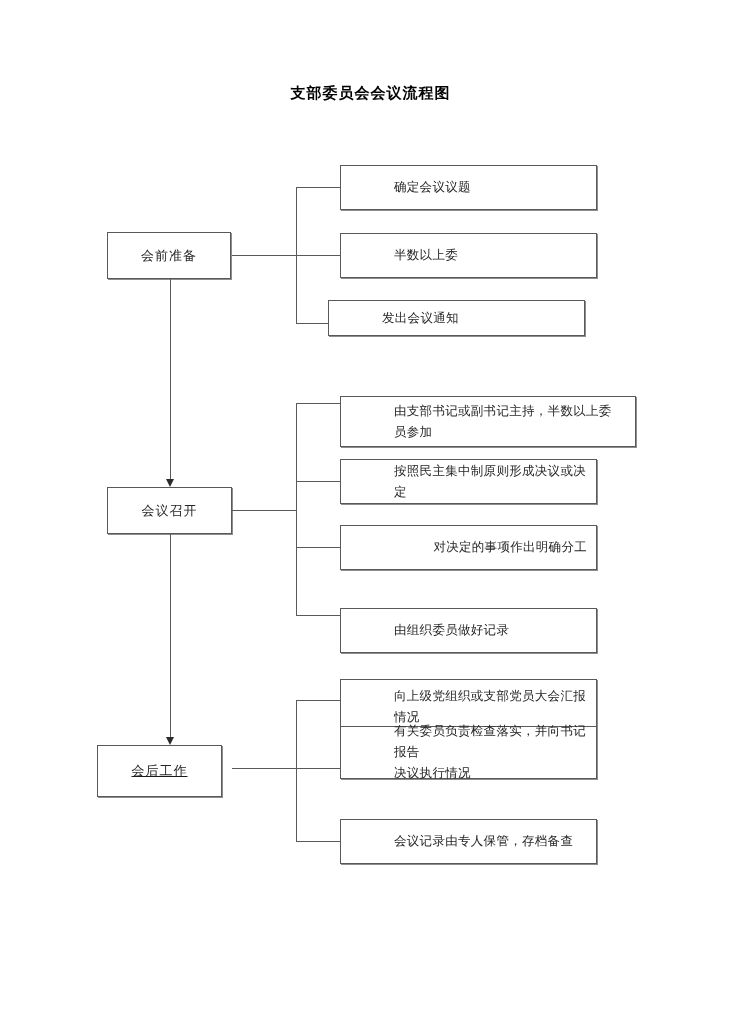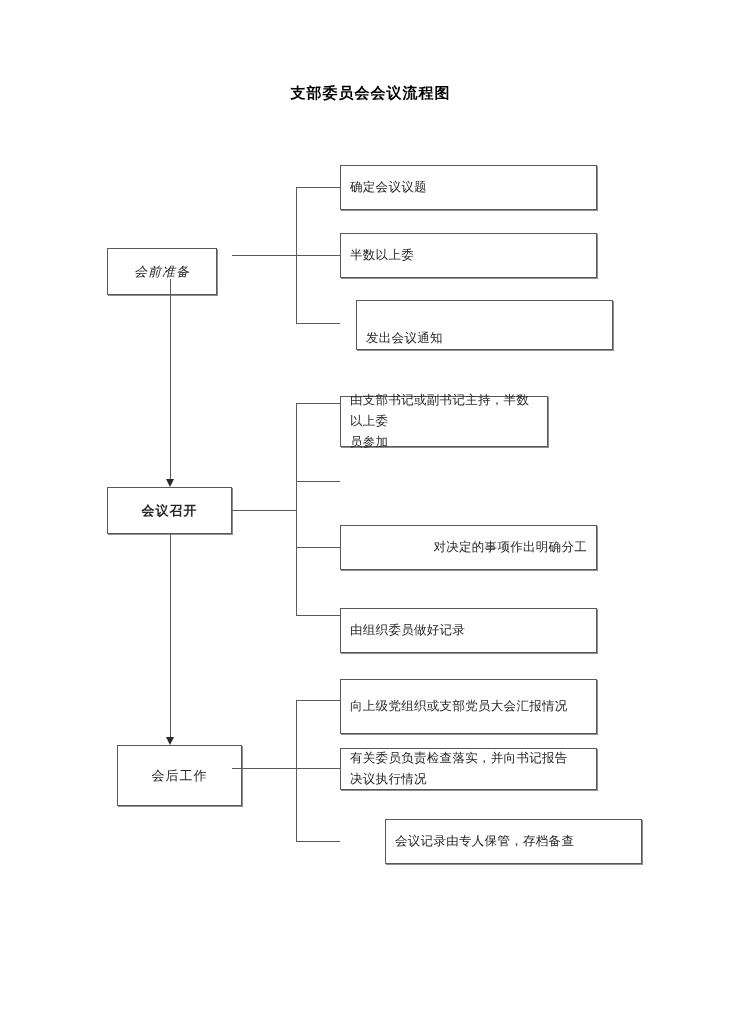--- a/index.html
+++ b/index.html
@@ -47,20 +47,21 @@
     justify-content: center;
     text-align: center;
   }
   .node-stage .node-label {
     font-size: 13px;
     letter-spacing: 1px;
     color: #262626;
   }
   .node-task {
     justify-content: flex-start;
+    padding-left: 44px;
   }
   .node-task .node-label {
     font-size: 12.5px;
     line-height: 21px;
     padding: 0 9px;
     color: #262626;
     letter-spacing: 0.3px;
     white-space: pre-line;
   }
 
@@ -89,82 +90,85 @@
     border-top: 8px solid #2b2b2b;
   }
 </style>
 </head>
 <body>
 
 <div id="page">
 
   <div id="chart-title">支部委员会会议流程图</div>
 
-  <div class="node node-stage" style="left:107px; top:248px; width:110px; height:47px;font-style:italic;">
+  <div class="node node-stage" style="left:107px; top:232px; width:124px; height:47px;">
     <span class="node-label">会前准备</span>
   </div>
 
   <div class="line-h" style="left:232px; top:255px; width:64px;"></div>
   <div class="line-v" style="left:296px; top:187px; height:136px;"></div>
   <div class="line-h" style="left:296px; top:187px; width:44px;"></div>
   <div class="line-h" style="left:296px; top:255px; width:44px;"></div>
   <div class="line-h" style="left:296px; top:323px; width:44px;"></div>
 
   <div class="node node-task" style="left:340px; top:165px; width:257px; height:45px;">
     <span class="node-label">确定会议议题</span>
   </div>
   <div class="node node-task" style="left:340px; top:233px; width:257px; height:45px;">
     <span class="node-label">半数以上委</span>
   </div>
-  <div class="node node-task" style="left:356px; top:300px; width:257px; height:50px;align-items:flex-end;">
+  <div class="node node-task" style="left:328px; top:300px; width:257px; height:36px;">
     <span class="node-label">发出会议通知</span>
   </div>
 
   <div class="arrow-v" style="left:170px; top:279px; height:200px;"></div>
   <div class="arrow-head" style="left:166px; top:479px;"></div>
 
-  <div class="node node-stage" style="left:107px; top:487px; width:125px; height:47px;font-weight:bold;">
+  <div class="node node-stage" style="left:107px; top:487px; width:125px; height:47px;">
     <span class="node-label">会议召开</span>
   </div>
 
   <div class="line-h" style="left:232px; top:510px; width:64px;"></div>
   <div class="line-v" style="left:296px; top:403px; height:212px;"></div>
   <div class="line-h" style="left:296px; top:403px; width:44px;"></div>
   <div class="line-h" style="left:296px; top:481px; width:44px;"></div>
   <div class="line-h" style="left:296px; top:547px; width:44px;"></div>
   <div class="line-h" style="left:296px; top:615px; width:44px;"></div>
 
-  <div class="node node-task" style="left:340px; top:396px; width:208px; height:51px;">
+  <div class="node node-task" style="left:340px; top:396px; width:296px; height:51px;">
     <span class="node-label">由支部书记或副书记主持，半数以上委
 员参加</span>
+  </div>
+  <div class="node node-task" style="left:340px; top:459px; width:257px; height:45px;">
+    <span class="node-label">按照民主集中制原则形成决议或决定</span>
   </div>
   <div class="node node-task" style="left:340px; top:525px; width:257px; height:45px;justify-content:flex-end;">
     <span class="node-label">对决定的事项作出明确分工</span>
   </div>
   <div class="node node-task" style="left:340px; top:608px; width:257px; height:45px;">
     <span class="node-label">由组织委员做好记录</span>
   </div>
 
   <div class="arrow-v" style="left:170px; top:534px; height:203px;"></div>
   <div class="arrow-head" style="left:166px; top:737px;"></div>
 
-  <div class="node node-stage" style="left:117px; top:745px; width:125px; height:61px;">
+  <div class="node node-stage" style="left:97px; top:745px; width:125px; height:52px;text-decoration:underline;">
     <span class="node-label">会后工作</span>
   </div>
 
   <div class="line-h" style="left:232px; top:768px; width:64px;"></div>
   <div class="line-v" style="left:296px; top:700px; height:141px;"></div>
   <div class="line-h" style="left:296px; top:700px; width:44px;"></div>
   <div class="line-h" style="left:296px; top:768px; width:44px;"></div>
   <div class="line-h" style="left:296px; top:841px; width:44px;"></div>
 
   <div class="node node-task" style="left:340px; top:679px; width:257px; height:55px;">
     <span class="node-label">向上级党组织或支部党员大会汇报情况</span>
   </div>
-  <div class="node node-task" style="left:340px; top:748px; width:257px; height:42px;">
+  <div class="node node-task" style="left:340px; top:726px; width:257px; height:53px;">
     <span class="node-label">有关委员负责检查落实，并向书记报告
 决议执行情况</span>
   </div>
-  <div class="node node-task" style="left:340px; top:819px; width:257px; height:45px;margin-left:45px;">
+  <div class="node node-task" style="left:340px; top:819px; width:257px; height:45px;">
     <span class="node-label">会议记录由专人保管，存档备查</span>
   </div>
 
 </div>
 
 </body></html>

